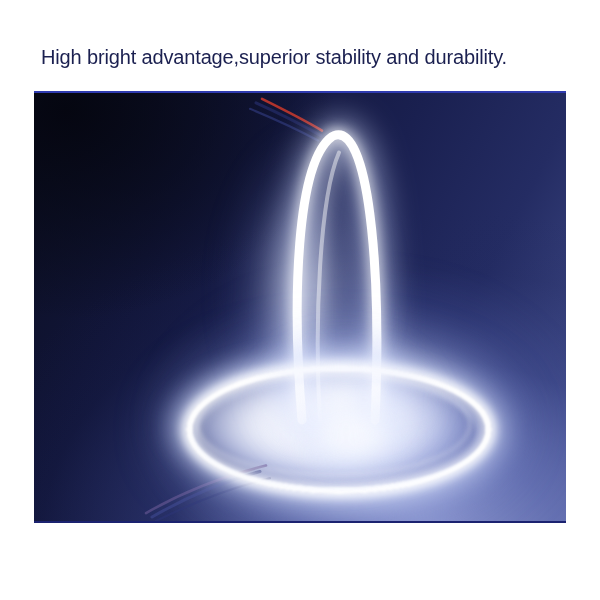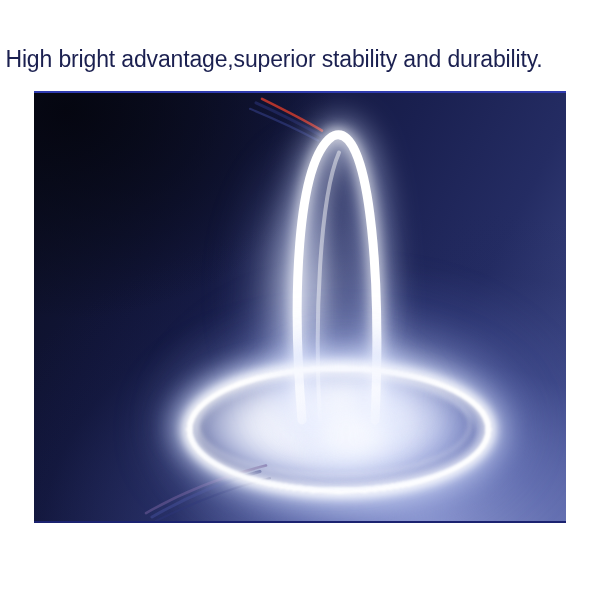--- a/index.html
+++ b/index.html
@@ -20,21 +20,21 @@
     background: #ffffff;
   }
 
   
   #caption {
     position: absolute;
     left: 0;
     top: 46px;
     width: 548px;
     text-align: center;
-    font-size: 23px;
+    font-size: 20px;
     letter-spacing: -0.15px;
     color: #1b2050;
     font-family: "Liberation Sans", sans-serif;
     white-space: nowrap;
   }
 
   
   #photo-frame {
     position: absolute;
     left: 34px;

